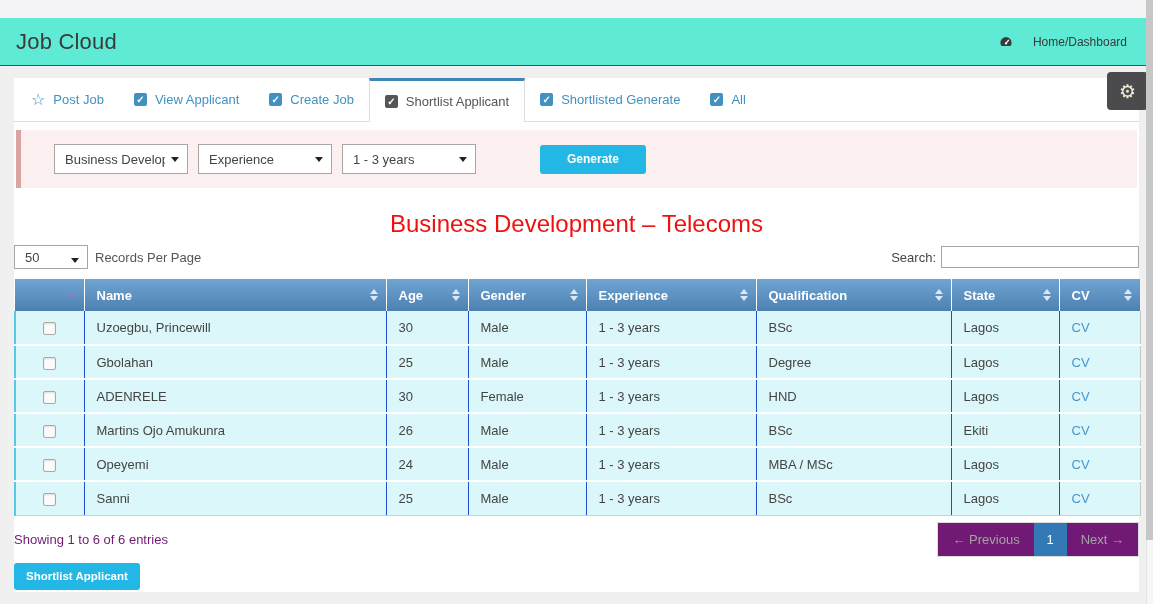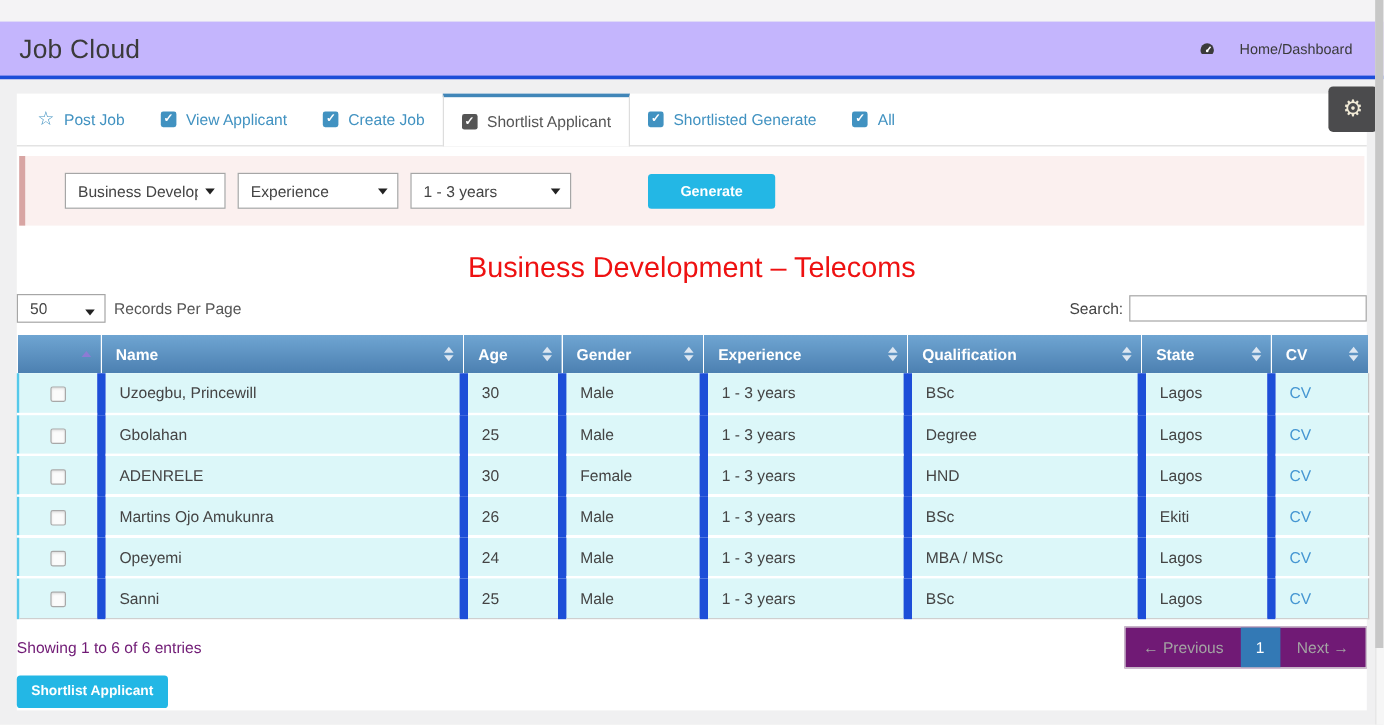--- a/index.html
+++ b/index.html
@@ -6,21 +6,21 @@
   html,body { width:1153px; height:604px; overflow:hidden; }
   body {
     font-family:"Liberation Sans", sans-serif;
     background:#f0f0f1;
     position:relative;
     color:#444;
   }
   .topstrip { position:absolute; top:0; left:0; right:0; height:18px; background:#f4f3f5; }
   .page-header {
     position:absolute; top:18px; left:0; right:0; height:48px;
-    background:#c4b5fd; border-bottom:3px solid #1d4ed8;
+    background:#5eead4; border-bottom:1px solid #1d4ed8;
     display:flex; align-items:center; justify-content:space-between;
     padding:0 16px;
   }
   .page-header h1 { font-size:22px; font-weight:400; color:#3b3b3b; letter-spacing:.2px; }
   .breadcrumb { display:flex; align-items:center; gap:20px; font-size:12px; color:#3a3a3a; cursor:pointer; margin-right:10px; }
 
   .settings-btn {
     position:absolute; top:72px; right:5px; width:41px; height:38px;
     background:#4b4b4d; border:none; border-radius:4px; cursor:pointer;
     display:flex; align-items:center; justify-content:center; z-index:6;
@@ -90,21 +90,21 @@
     text-align:left; height:32px; padding:0 12px; position:relative; cursor:pointer;
     border-right:1px solid rgba(255,255,255,.35);
   }
   thead th:last-child { border-right:none; }
   .sort { position:absolute; right:8px; top:50%; transform:translateY(-50%); display:flex; flex-direction:column; gap:2px; }
   .tri-up { width:0; height:0; border-left:4px solid transparent; border-right:4px solid transparent; border-bottom:5px solid #dde7f2; }
   .tri-down { width:0; height:0; border-left:4px solid transparent; border-right:4px solid transparent; border-top:5px solid #dde7f2; }
   .tri-up.purple { border-bottom-color:#8d7bd4; }
   tbody td {
     background:#dcf7f9; height:34px; padding:0 12px; color:#444;
-    border-right:7px solid #1d4ed8; border-bottom:2px solid #fff;
+    border-right:1px solid #1d4ed8; border-bottom:2px solid #fff;
     overflow:hidden; white-space:nowrap;
   }
   tbody td:first-child { border-left:2px solid #55c9ea; text-align:center; padding:0; }
   tbody td:last-child { border-right:1px solid #c6c6c6; }
   tbody tr:last-child td { border-bottom:1px solid #cfcfcf; }
   tbody input[type=checkbox] {
     appearance:none; width:13px; height:13px; border:1px solid #a8a8a8; border-radius:2px;
     background:#fbfbfb; box-shadow:inset 0 1px 2px rgba(0,0,0,.12); cursor:pointer; vertical-align:middle;
   }
   .cv-link { color:#4596d2; text-decoration:none; cursor:pointer; }

